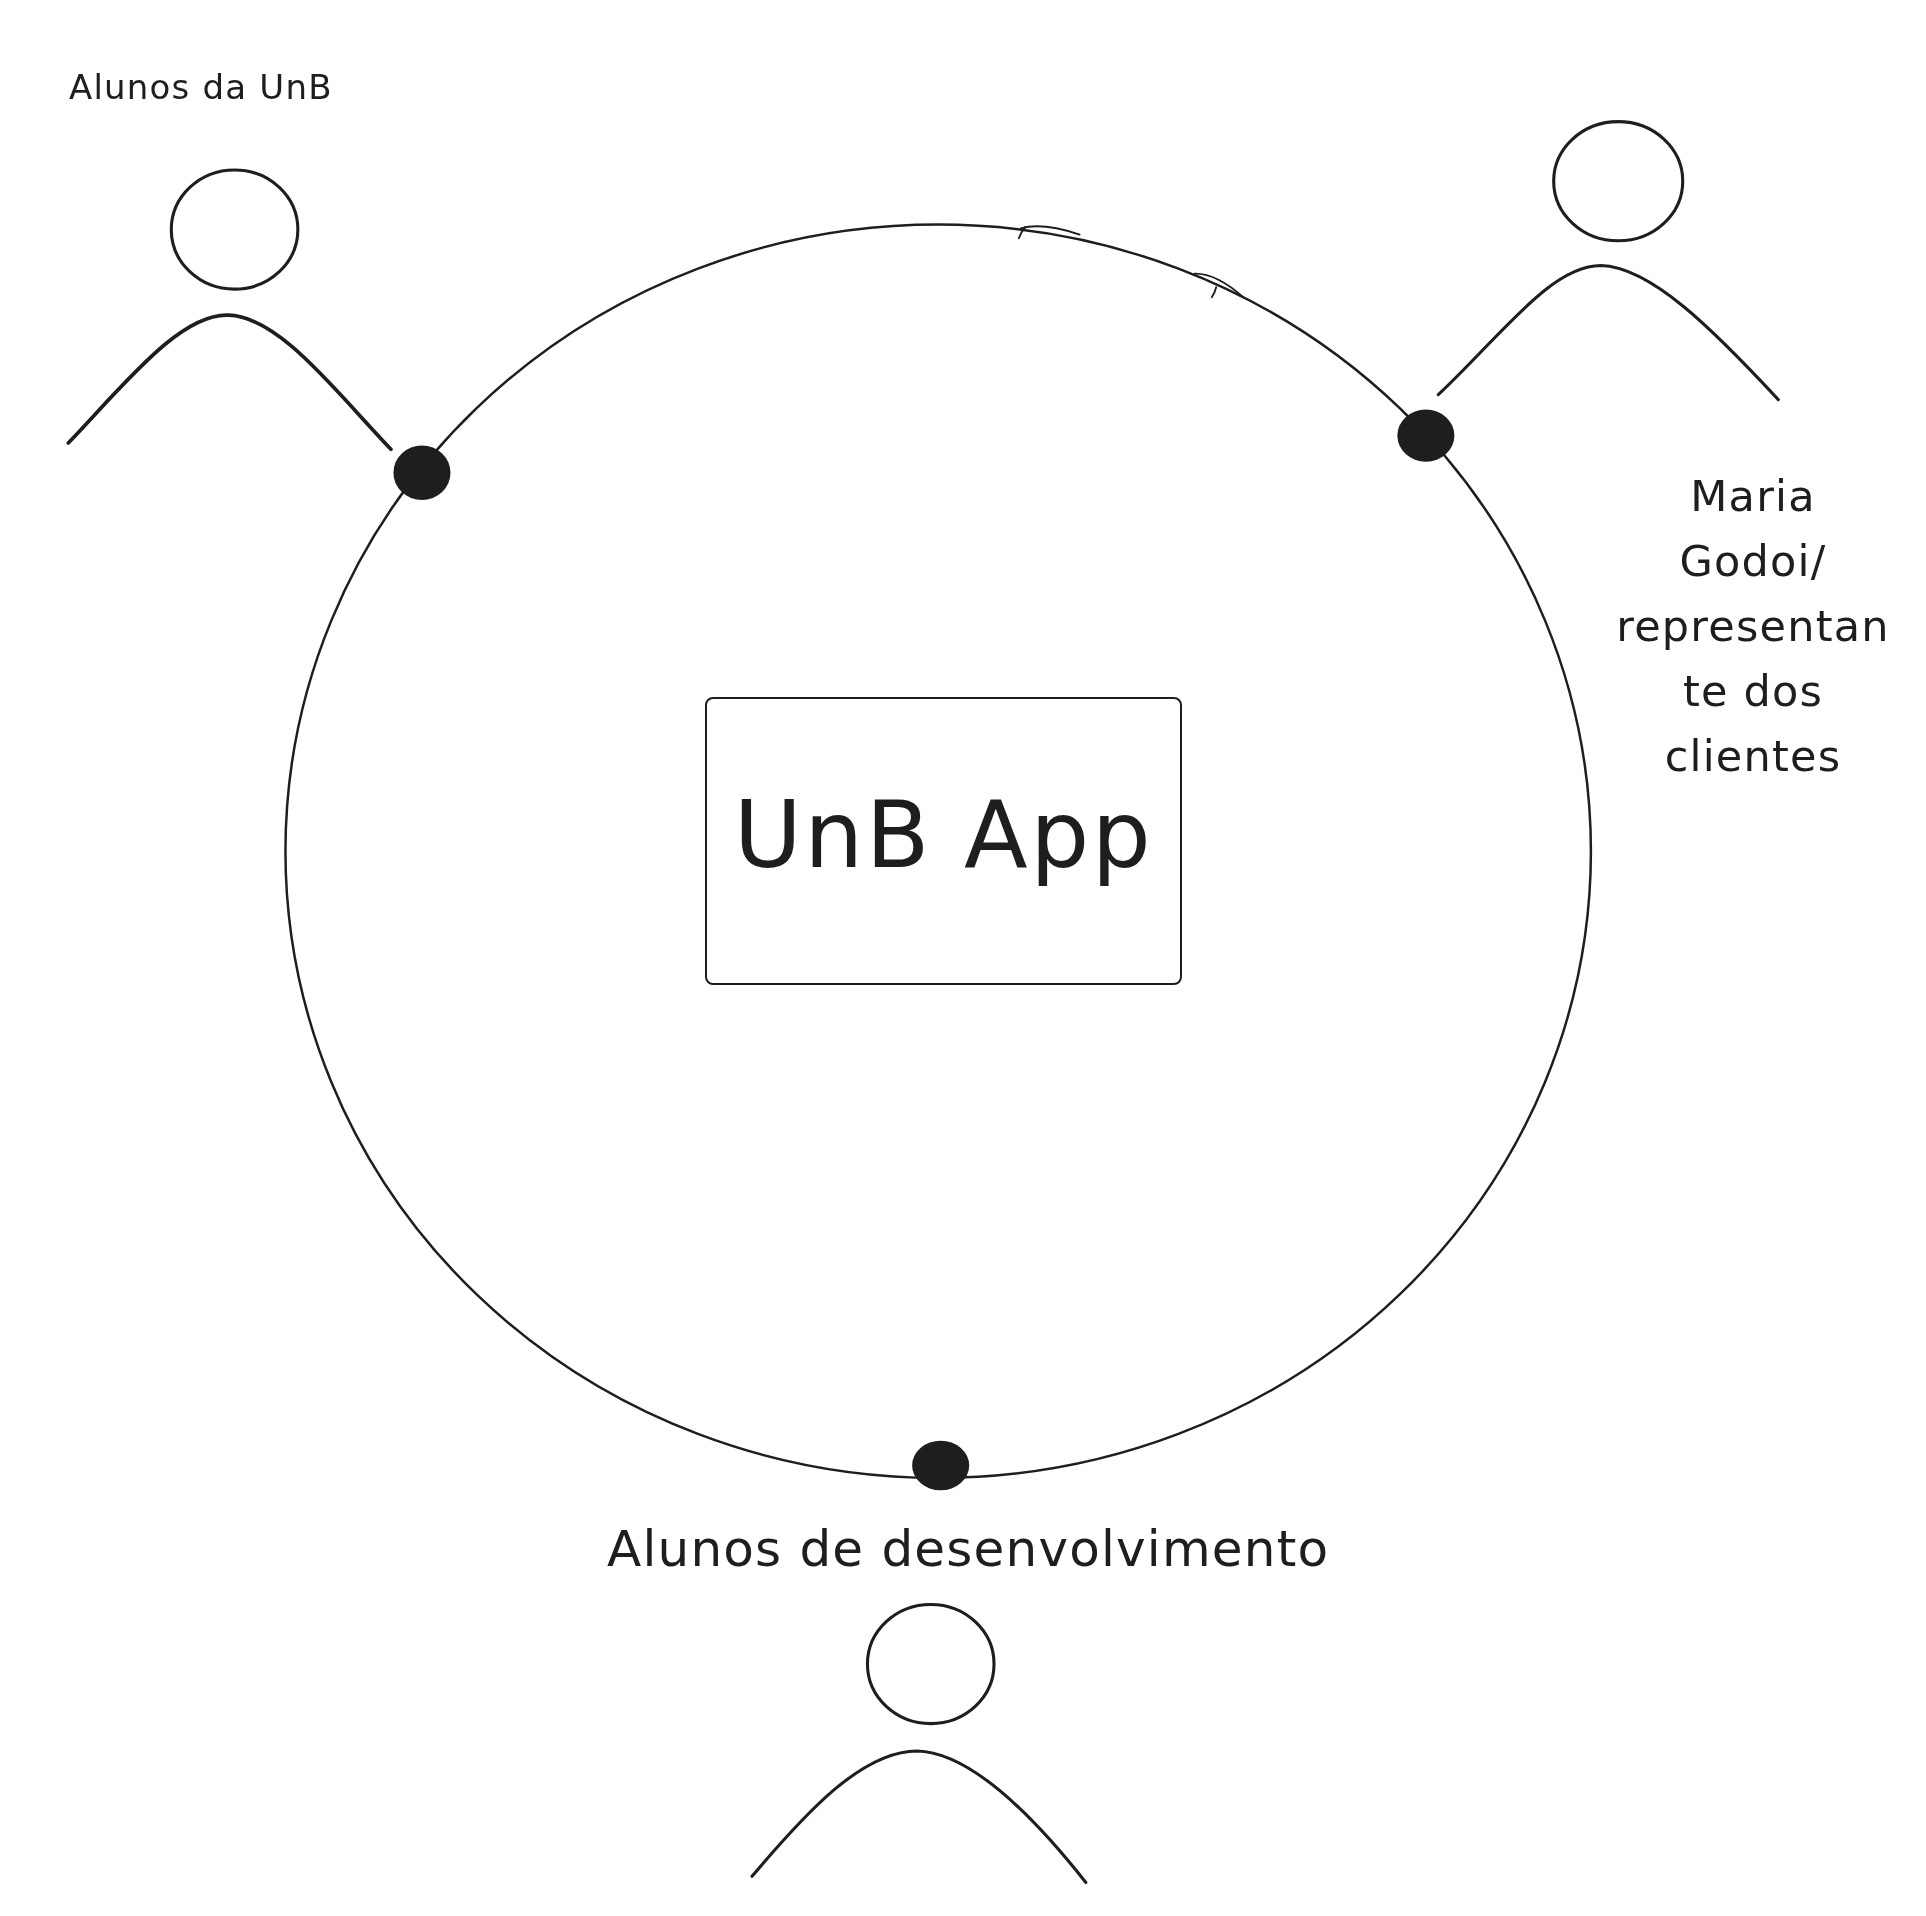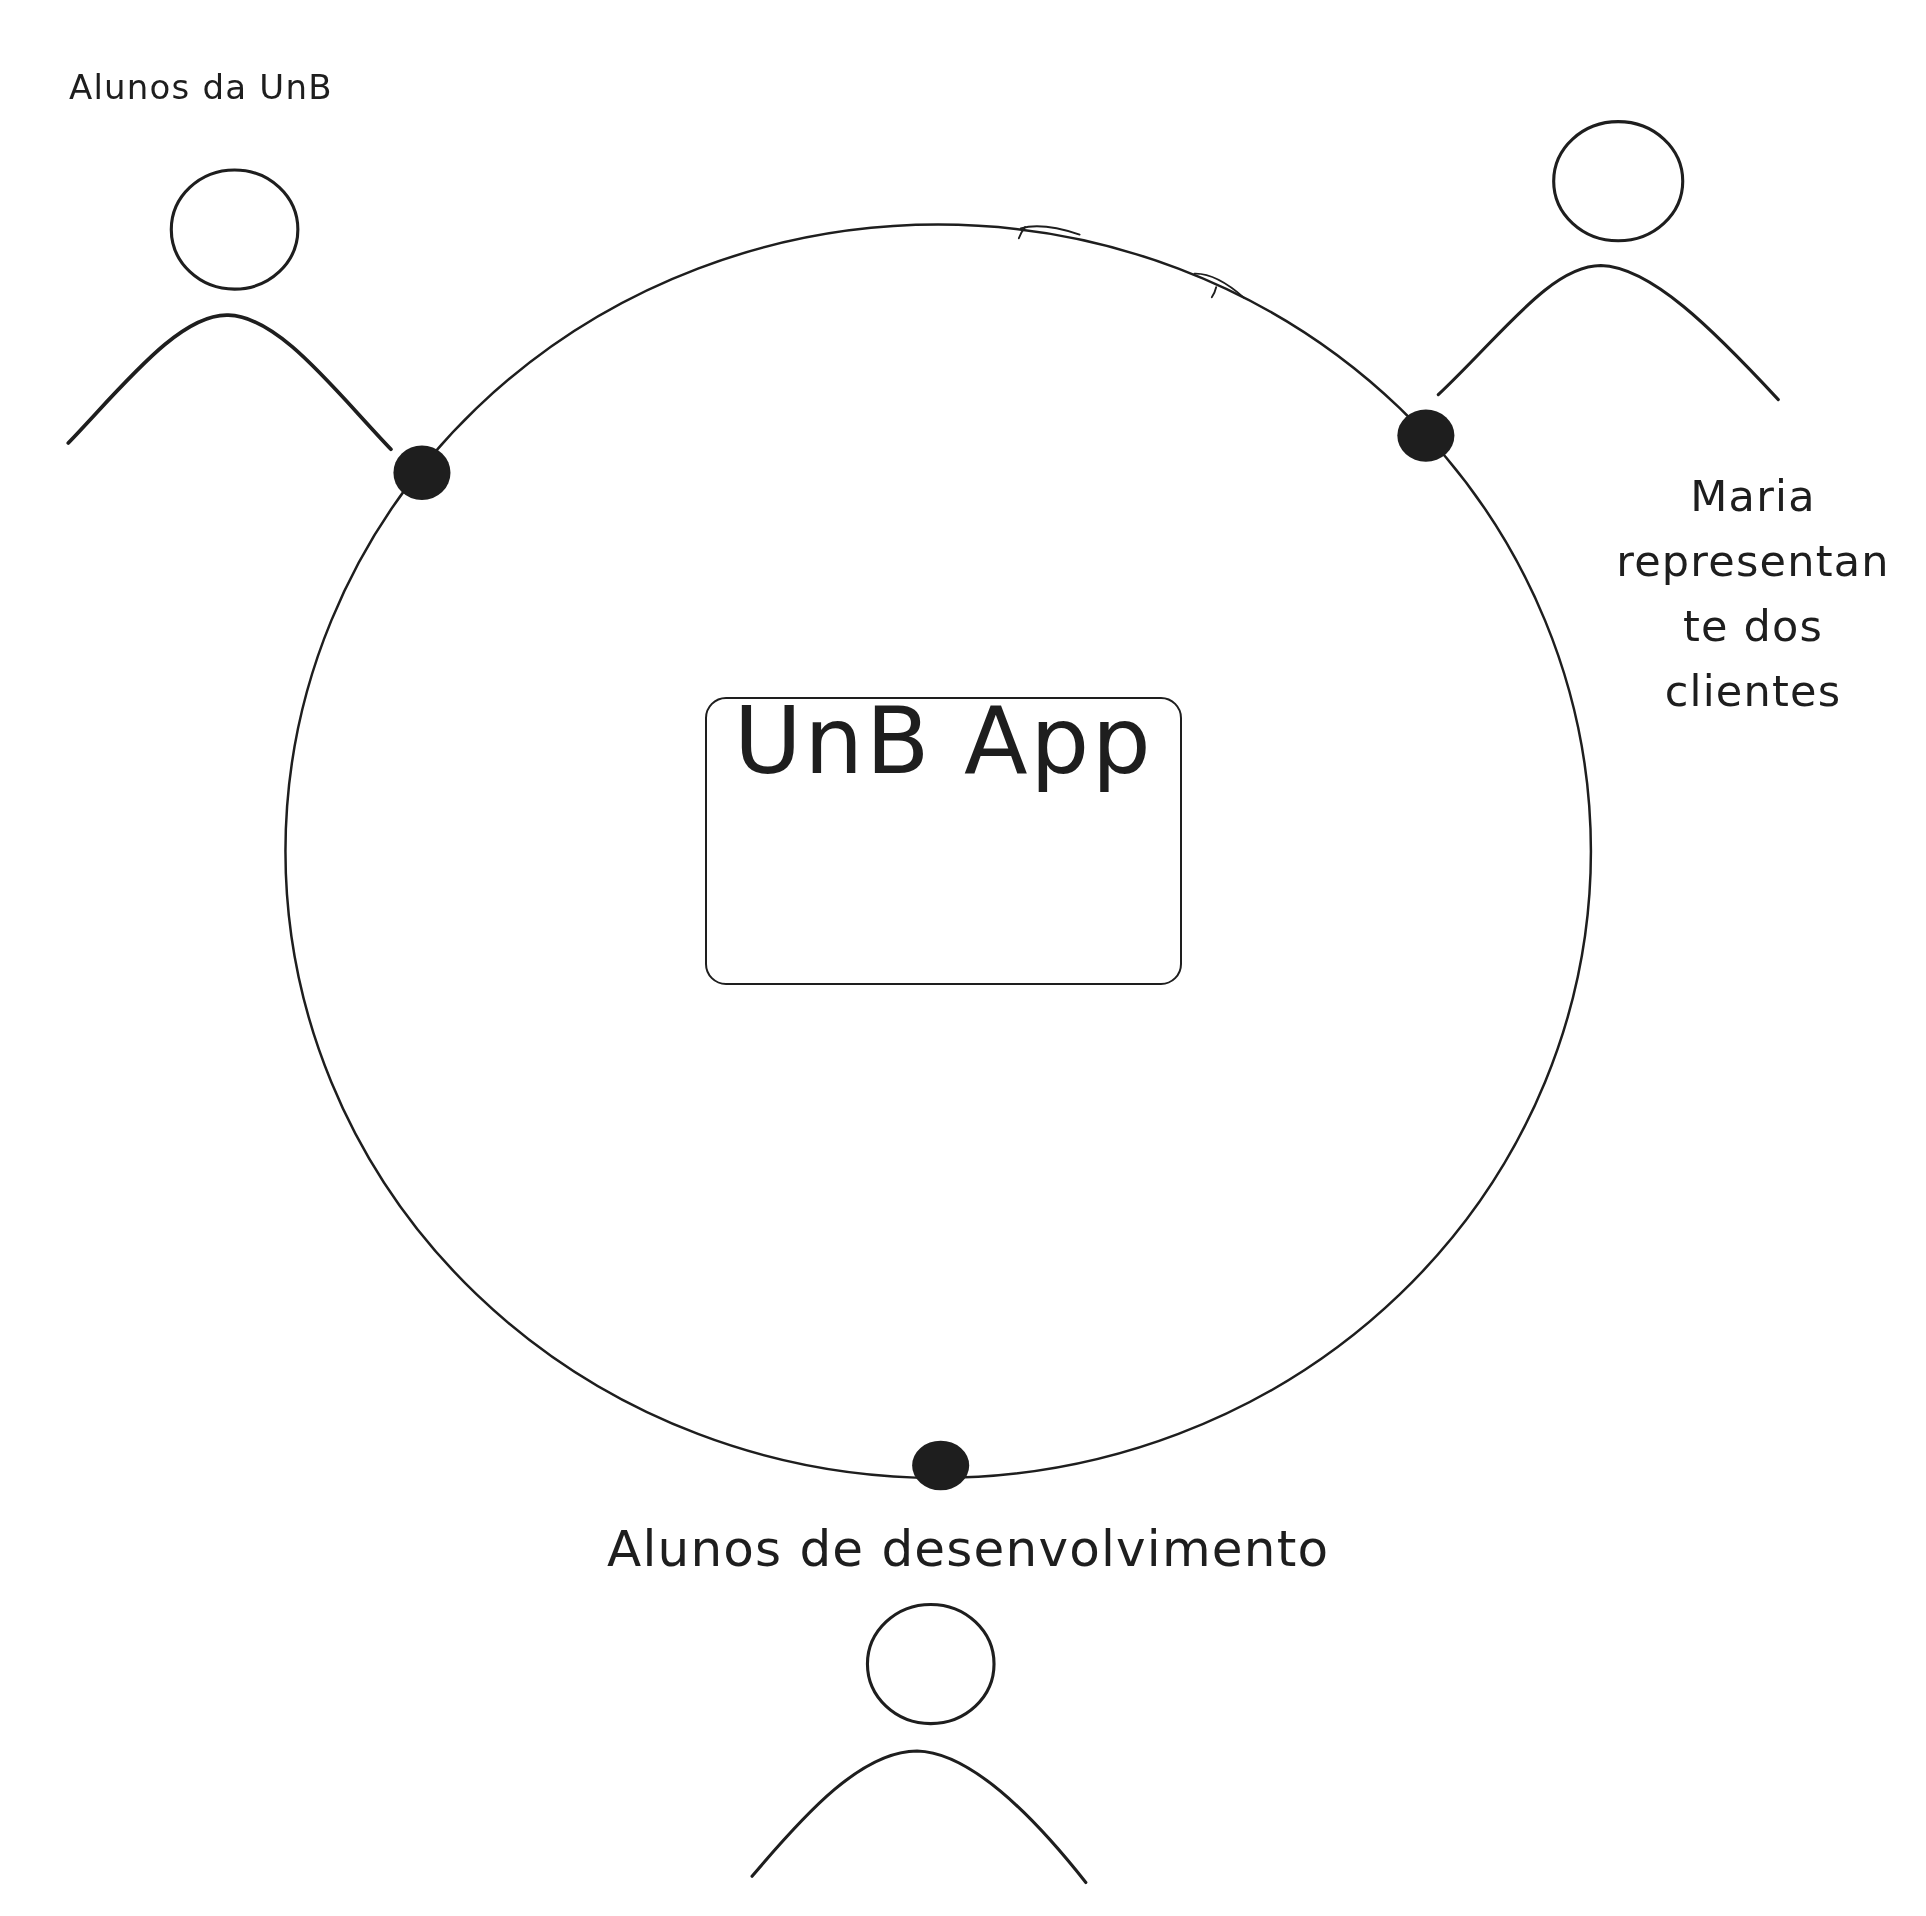--- a/index.html
+++ b/index.html
@@ -47,23 +47,24 @@
       top: 1520px;
       font-size: 50px;
     }
     #app-box {
       position: absolute;
       left: 705px;
       top: 697px;
       width: 477px;
       height: 288px;
       border: 2.5px solid #1e1e1e;
-      border-radius: 21px;
+      border-radius: 8px;
       box-sizing: border-box;
       display: flex;
+      align-items: center;
       justify-content: center;
       background: transparent;
     }
     #app-title {
       font-size: 93px;
       font-family: "DejaVu Sans", sans-serif;
       color: #1e1e1e;
       letter-spacing: 2.5px;
       margin-top: -12.4px;
     }
@@ -101,20 +102,21 @@
     <ellipse cx="680" cy="762" rx="46" ry="44"></ellipse>
     <ellipse cx="2298" cy="702" rx="46" ry="42"></ellipse>
     <ellipse cx="1516" cy="2362" rx="46" ry="40"></ellipse>
   </g>
 </svg>
 
 <div id="label-alunos" class="label">Alunos da UnB</div>
 
 <div id="label-maria" class="label">
   <span>Maria</span>
+  <span>Godoi/</span>
   <span>representan</span>
   <span>te dos</span>
   <span>clientes</span>
 </div>
 
 <div id="label-equipe" class="label">Alunos de desenvolvimento</div>
 
 <div id="app-box">
   <span id="app-title">UnB App</span>
 </div>

